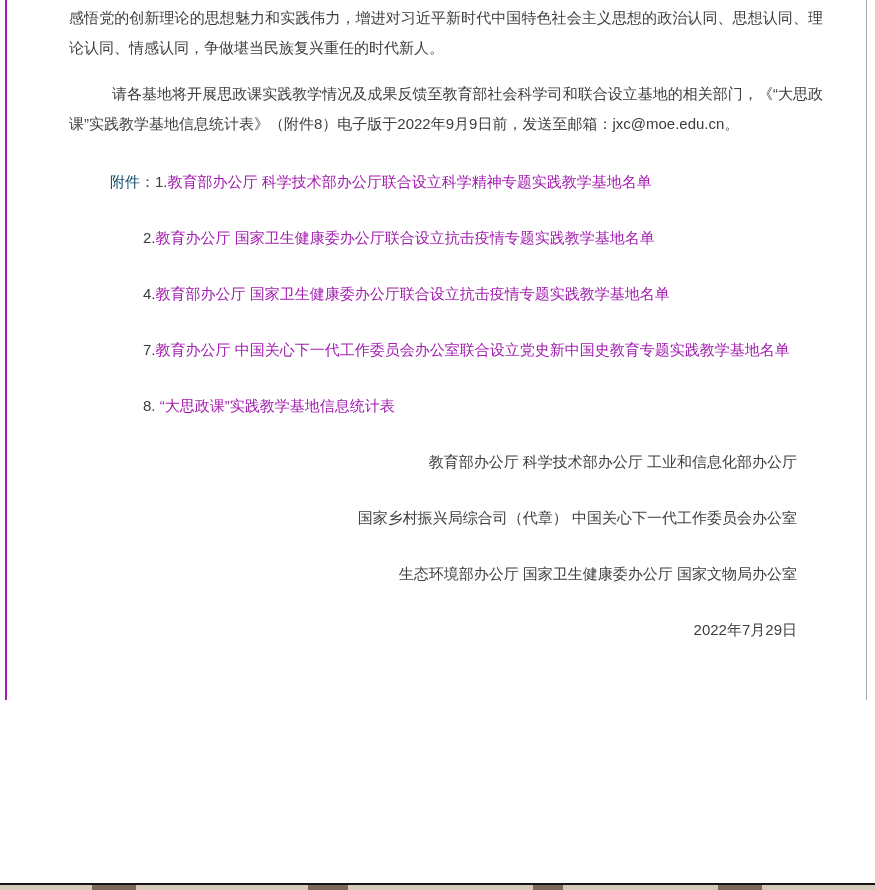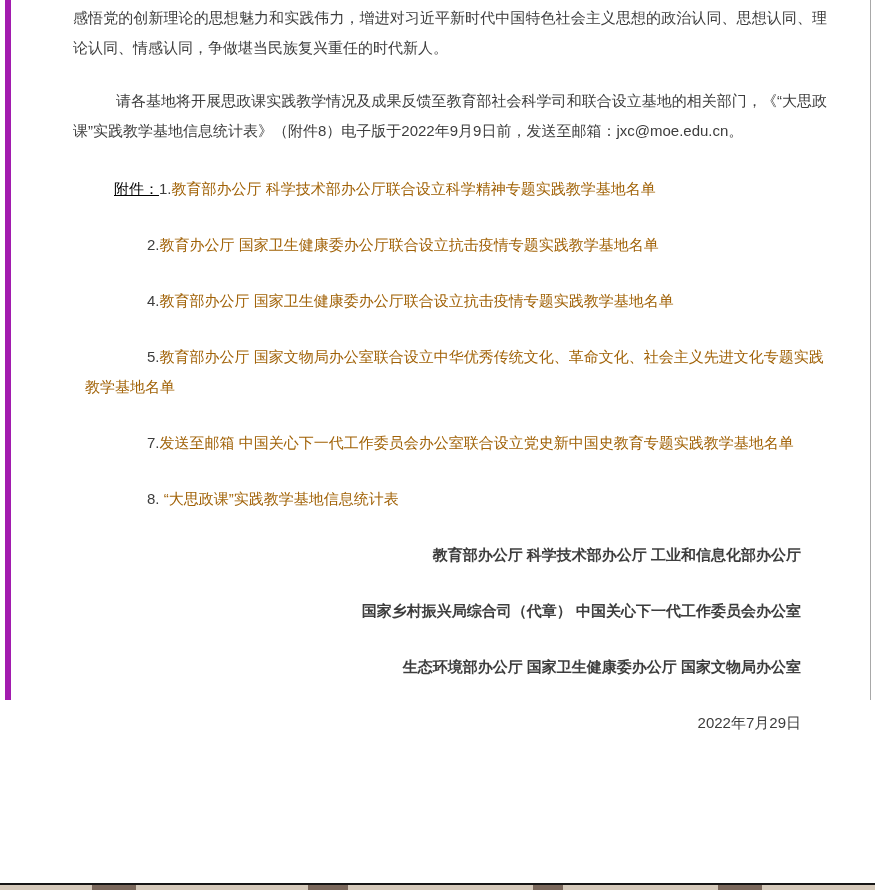--- a/index.html
+++ b/index.html
@@ -4,37 +4,37 @@
 <style>
   html,body{margin:0;padding:0;}
   body{
     width:875px;height:890px;overflow:hidden;background:#ffffff;
     font-family:"Liberation Sans","DejaVu Sans",sans-serif;
     position:relative;
   }
   .page{
     position:absolute;top:0;left:5px;width:859px;height:700px;
     background:#ffffff;
-    border-left:6px solid #a21caf;border-right:1px solid #a8a8a8;
+    border-left:2px solid #a21caf;border-right:1px solid #a8a8a8;
   }
   .content{
     padding:0 43px 0 62px;
     font-size:15px;line-height:30px;color:#3d3d3d;
   }
   .para{margin:0;text-align:justify;}
   .p1{margin-top:3px;}
-  .p2{margin-top:23px;text-indent:43px;}
+  .p2{margin-top:16px;text-indent:43px;}
   .contact{margin-top:22px;text-indent:43px;text-align:left;}
   .attachments{margin-top:28px;}
   .att{margin:0 0 26px 12px;text-indent:62px;text-align:left;}
   .att.first{text-indent:29px;}
   .att .num{color:#3d3d3d;white-space:pre-wrap;}
-  .att .label{color:#000000;text-decoration:underline;}
-  a.att-link{color:#a16207;text-decoration:none;cursor:pointer;}
-  .signatures{margin-top:20px;font-weight:bold;}
+  .att .label{color:#0c4a6e;}
+  a.att-link{color:#a21caf;text-decoration:none;cursor:pointer;}
+  .signatures{margin-top:20px;}
   .signatures p{margin:0 26px 26px 0;text-align:right;}
   .date{margin:17px 26px 0 0;text-align:right;}
   .bottom-line{
     position:absolute;left:0;top:883px;width:875px;height:2px;
     background:#161616;z-index:5;
   }
   .bottom-strip{
     position:absolute;left:0;top:885px;width:875px;height:5px;
     background:#d5c9ba;z-index:5;
   }
@@ -56,24 +56,23 @@
 
 
     <div class="attachments">
       <p class="att first"><span class="label">附件：</span><span class="num">1.</span><a class="att-link" href="#">教育部办公厅 科学技术部办公厅联合设立科学精神专题实践教学基地名单</a></p>
 
       <p class="att"><span class="num">2.</span><a class="att-link" href="#">教育办公厅 国家卫生健康委办公厅联合设立抗击疫情专题实践教学基地名单</a></p>
 
 
       <p class="att"><span class="num">4.</span><a class="att-link" href="#">教育部办公厅 国家卫生健康委办公厅联合设立抗击疫情专题实践教学基地名单</a></p>
 
-      <p class="att"><span class="num">5.</span><a class="att-link" href="#">教育部办公厅 国家文物局办公室联合设立中华优秀传统文化、革命文化、社会主义先进文化专题实践教学基地名单</a></p>
 
 
-      <p class="att"><span class="num">7.</span><a class="att-link" href="#">发送至邮箱 中国关心下一代工作委员会办公室联合设立党史新中国史教育专题实践教学基地名单</a></p>
+      <p class="att"><span class="num">7.</span><a class="att-link" href="#">教育办公厅 中国关心下一代工作委员会办公室联合设立党史新中国史教育专题实践教学基地名单</a></p>
 
       <p class="att"><span class="num">8. </span><a class="att-link" href="#">“大思政课”实践教学基地信息统计表</a></p>
     </div>
 
     <div class="signatures">
       <p>教育部办公厅 科学技术部办公厅 工业和信息化部办公厅</p>
       <p>国家乡村振兴局综合司（代章） 中国关心下一代工作委员会办公室</p>
       <p>生态环境部办公厅 国家卫生健康委办公厅 国家文物局办公室</p>
     </div>
 

